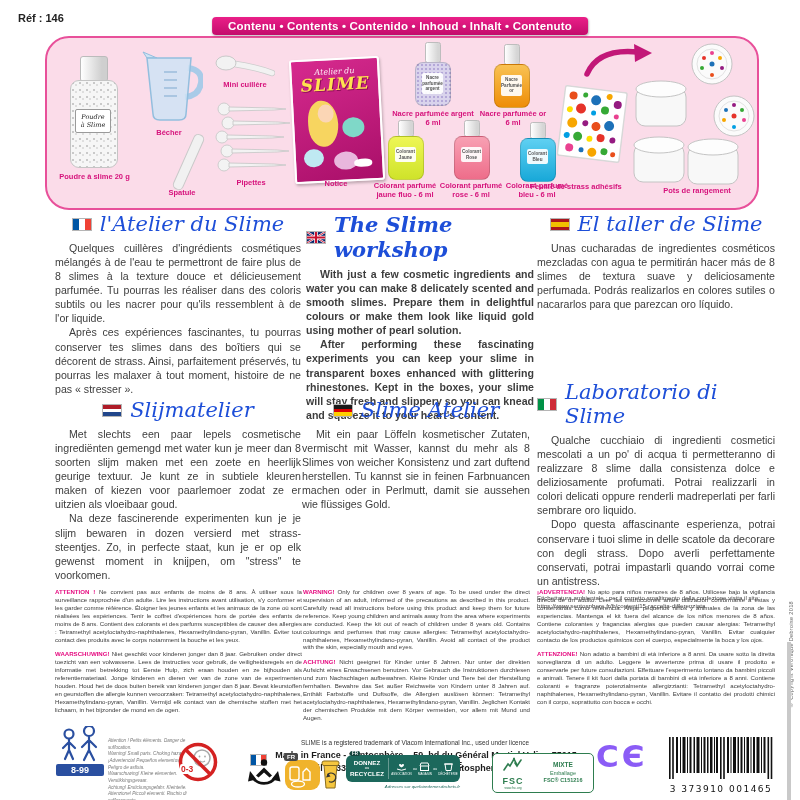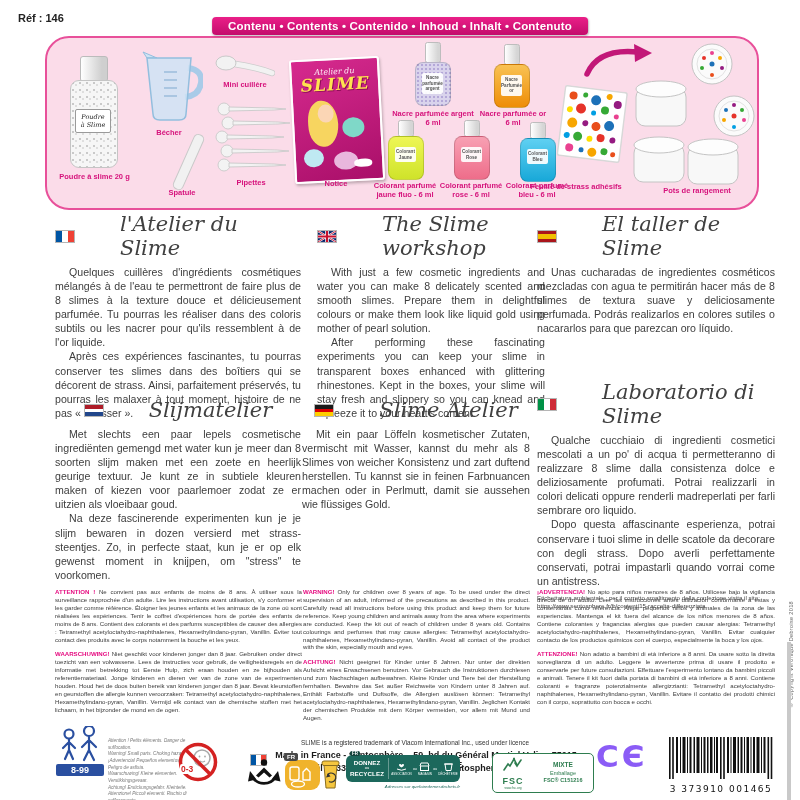--- a/index.html
+++ b/index.html
@@ -52,21 +52,21 @@
 
   
   .spatula{position:absolute;left:136px;top:94px;width:9px;height:58px;background:#f1f1f1;border:1px solid #c9c9c9;border-radius:5px;transform:rotate(24deg);}
 
   
   .strass{position:absolute;left:513px;top:50px;transform:rotate(7deg);}
 
   
   .sec{position:absolute;}
   .sec-title{display:flex;align-items:center;justify-content:center;gap:8px;margin-bottom:5px;}
-  .sec-title .t{font-family:"DejaVu Serif",serif;font-style:italic;font-size:21px;color:#404040;margin-left:37px;}
+  .sec-title .t{font-family:"DejaVu Serif",serif;font-style:italic;font-size:21px;color:#1d4ed8;}
   .flag{width:18px;height:11px;border:0.5px solid #b5b5b5;flex:none;display:inline-block;}
   .flag-fr{background:linear-gradient(90deg,#0055A4 33.3%,#fff 33.3% 66.6%,#EF4135 66.6%);}
   .flag-es{background:linear-gradient(#AA151B 25%,#F1BF00 25% 75%,#AA151B 75%);}
   .flag-nl{background:linear-gradient(#AE1C28 33.3%,#fff 33.3% 66.6%,#21468B 66.6%);}
   .flag-de{background:linear-gradient(#1a1a1a 33.3%,#DD0000 33.3% 66.6%,#FFCE00 66.6%);}
   .flag-it{background:linear-gradient(90deg,#009246 33.3%,#fff 33.3% 66.6%,#CE2B37 66.6%);}
   .sec-body p{margin:0;text-indent:14px;font-size:10.6px;line-height:1.33;text-align:justify;color:#3d3d3d;}
   .eco{margin-top:6px;font-size:6.2px;line-height:1.35;color:#444;}
 
   
@@ -333,21 +333,21 @@
     <div class="sec-title">
         <span class="flag flag-fr"></span>
       <span class="t">l'Atelier du Slime</span>
       </div>
     <div class="sec-body">
         <p>Quelques cuillères d'ingrédients cosmétiques mélangés à de l'eau te permettront de faire plus de 8 slimes à la texture douce et délicieusement parfumée. Tu pourras les réaliser dans des coloris subtils ou les nacrer pour qu'ils ressemblent à de l'or liquide.</p>
       <p>Après ces expériences fascinantes, tu pourras conserver tes slimes dans des boîtiers qui se décorent de strass. Ainsi, parfaitement préservés, tu pourras les malaxer à tout moment, histoire de ne pas « stresser ».</p>
       </div>
   </div>
 
-  <div class="sec" style="left:317px;top:212px;width:228px;">
+  <div class="sec" style="left:306px;top:212px;width:228px;font-weight:bold;">
     <div class="sec-title">
       <svg class="flag" viewBox="0 0 60 36">
           <rect width="60" height="36" fill="#012169"></rect>
           <path d="M0,0 60,36 M60,0 0,36" stroke="#fff" stroke-width="7"></path>
           <path d="M0,0 60,36 M60,0 0,36" stroke="#C8102E" stroke-width="3"></path>
           <path d="M30,0 V36 M0,18 H60" stroke="#fff" stroke-width="12"></path>
           <path d="M30,0 V36 M0,18 H60" stroke="#C8102E" stroke-width="7"></path>
         </svg>
       <span class="t">The Slime workshop</span>
       </div>

